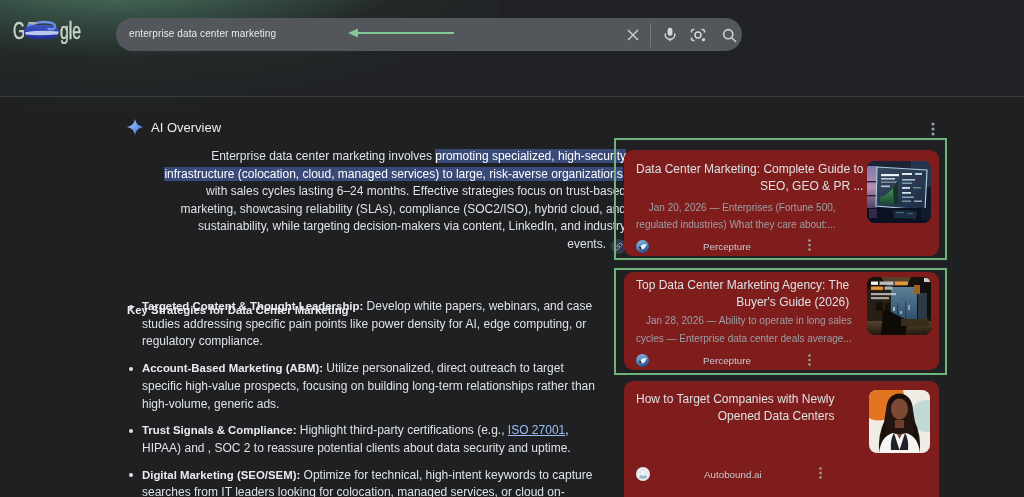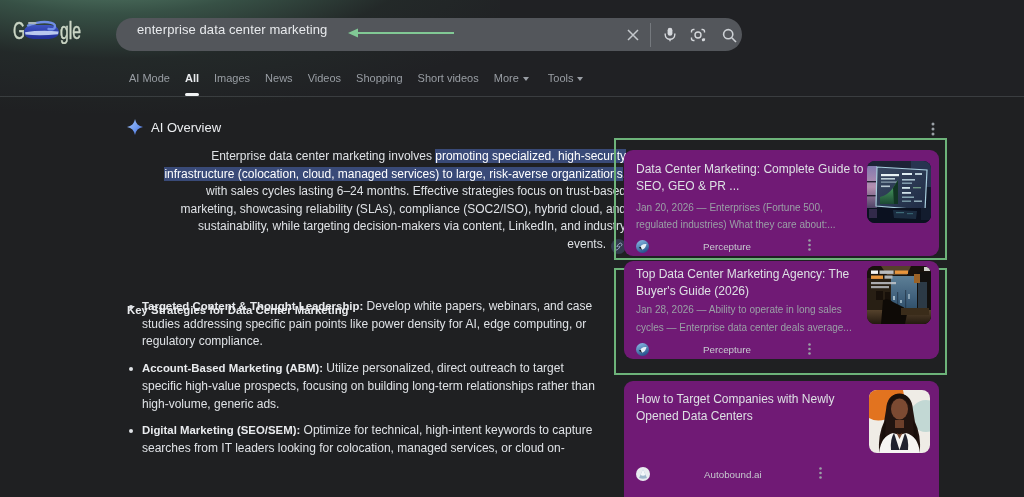--- a/index.html
+++ b/index.html
@@ -8,21 +8,21 @@
   
   #header { position:absolute; left:0; top:0; width:1024px; height:97px; background:#202124; border-bottom:1px solid #3a3d40; }
   #glow { position:absolute; left:0; top:0; width:500px; height:115px;
     background:radial-gradient(ellipse 470px 175px at 115px -60px, rgba(130,192,157,0.88) 0%, rgba(78,128,103,0.5) 42%, rgba(46,69,57,0.22) 68%, rgba(32,33,36,0) 100%); }
 
   
   #logo { position:absolute; left:12px; top:17px; width:78px; height:34px; filter:blur(0.35px); }
 
   
   #sbar { position:absolute; left:116px; top:18px; width:626px; height:33px; border-radius:17px; background:#53565b; }
-  #stext { position:absolute; left:13px; top:4px; font-size:13px; color:#e8eaed; letter-spacing:0.1px;margin-left:8px; }
+  #stext { position:absolute; left:13px; top:10px; font-size:10px; color:#e8eaed; letter-spacing:0.1px; }
   #sicons { position:absolute; left:0; top:0; width:626px; height:33px; }
 
   
   #garrow { position:absolute; left:231px; top:8px; }
 
   
   #tabs { position:absolute; left:129px; top:72px; display:flex; font-size:11px; color:#999ea4; }
   #tabs .t { margin-right:15px; white-space:nowrap; }
   #tabs .sel { color:#e8eaed; font-weight:bold; position:relative; }
   #tabs .sel:after { content:""; position:absolute; left:0; right:0; bottom:-12px; height:3px; border-radius:2px; background:#f1f3f4; }
@@ -45,23 +45,23 @@
   a.lnk { color:#9cbcf8; text-decoration:underline; }
 
   
   #dots-top { position:absolute; left:931px; top:122px; }
   .vdots { display:inline-block; }
 
   .gbox { position:absolute; border:2px solid #6db37a; }
   #gb1 { left:614px; top:137.5px; width:333px; height:122px; }
   #gb2 { left:614px; top:268px; width:333px; height:107px; }
 
-  .card { position:absolute; left:624px; width:315px; background:#701a75; border-radius:9px; }
+  .card { position:absolute; left:624px; width:315px; background:#7f1d1d; border-radius:9px;text-align:right; }
   #c1 { top:149.5px; height:106.5px; }
-  #c2 { top:261px; height:98px; }
+  #c2 { top:272px; height:98px; }
   #c3 { top:380.5px; height:117px; border-radius:9px 9px 0 0; }
 
   .ct { position:absolute; left:12px; font-size:12px; line-height:17.4px; color:#dde0e4; }
   .cs { position:absolute; left:12px; font-size:10px; line-height:17.5px; color:#9aa0a6; }
   .src { position:absolute; left:12px; display:flex; align-items:center; }
   .src span { font-size:9.8px; color:#c6cacf; margin-left:6px;padding-left:48px; }
   .src .vdots { margin-left:12px; }
 
   .thumb { position:absolute; border-radius:8px; overflow:hidden; filter:blur(0.35px); }
   #th1 { left:243px; top:11.5px; width:64px; height:62px; }
@@ -122,31 +122,20 @@
         </svg>
       <svg style="position:absolute;left:606px;top:9.5px" width="15" height="15" viewBox="0 0 15 15">
           <g stroke="#cdd1d5" stroke-width="1.6" fill="none">
             <circle cx="6.2" cy="6.2" r="4.6"></circle>
             <line x1="9.8" y1="9.8" x2="14" y2="14"></line>
           </g>
         </svg>
     </div>
   </div>
 
-  <div id="tabs">
-    <div class="t">AI Mode</div>
-    <div class="t sel">All</div>
-    <div class="t">Images</div>
-    <div class="t">News</div>
-    <div class="t">Videos</div>
-    <div class="t">Shopping</div>
-    <div class="t">Short videos</div>
-    <div class="t">More<span class="caret"></span></div>
-    <div class="t" style="margin-left:4px">Tools<span class="caret"></span></div>
-  </div>
 </div>
 
 <div id="aio-head">
   <svg width="16" height="16" viewBox="0 0 24 24">
     <defs>
         <linearGradient id="sg" x1="0" y1="0" x2="1" y2="1">
       <stop offset="0" stop-color="#a8c7fa"></stop>
           <stop offset="0.55" stop-color="#6f9bf0"></stop>
           <stop offset="1" stop-color="#3f5fd0"></stop>
     </linearGradient>
@@ -165,20 +154,21 @@
 events.<span id="chip"><svg width="9" height="9" viewBox="0 0 24 24" style="margin-top:3px">
         <path d="M10.6 13.4 a4 4 0 0 1 0 -5.7 l3.5 -3.5 a4 4 0 0 1 5.7 5.7 l-2 2 M13.4 10.6 a4 4 0 0 1 0 5.7 l-3.5 3.5 a4 4 0 0 1 -5.7 -5.7 l2 -2" stroke="#aab6d8" stroke-width="2.4" fill="none"></path>
       </svg></span>
 </div>
 
 <div id="kh">Key Strategies for Data Center Marketing</div>
 
 <div id="bullets">
   <div class="bi"><b>Targeted Content &amp; Thought Leadership:</b> Develop white papers, webinars, and case<br>studies addressing specific pain points like power density for AI, edge computing, or<br>regulatory compliance.</div>
   <div class="bi"><b>Account-Based Marketing (ABM):</b> Utilize personalized, direct outreach to target<br>specific high-value prospects, focusing on building long-term relationships rather than<br>high-volume, generic ads.</div>
+  <div class="bi"><b>Trust Signals &amp; Compliance:</b> Highlight third-party certifications (e.g., <a class="lnk">ISO 27001</a>,<br>HIPAA) and , SOC 2 to reassure potential clients about data security and uptime.</div>
   <div class="bi"><b>Digital Marketing (SEO/SEM):</b> Optimize for technical, high-intent keywords to capture<br>searches from IT leaders looking for colocation, managed services, or cloud on-</div>
 </div>
 
 <div id="dots-top"><svg width="4" height="14" viewBox="0 0 4 14">
       <circle cx="2" cy="2" r="1.5" fill="#9aa0a6"></circle>
       <circle cx="2" cy="7" r="1.5" fill="#9aa0a6"></circle>
       <circle cx="2" cy="12" r="1.5" fill="#9aa0a6"></circle>
     </svg></div>
 
 <div class="gbox" id="gb1"></div>

